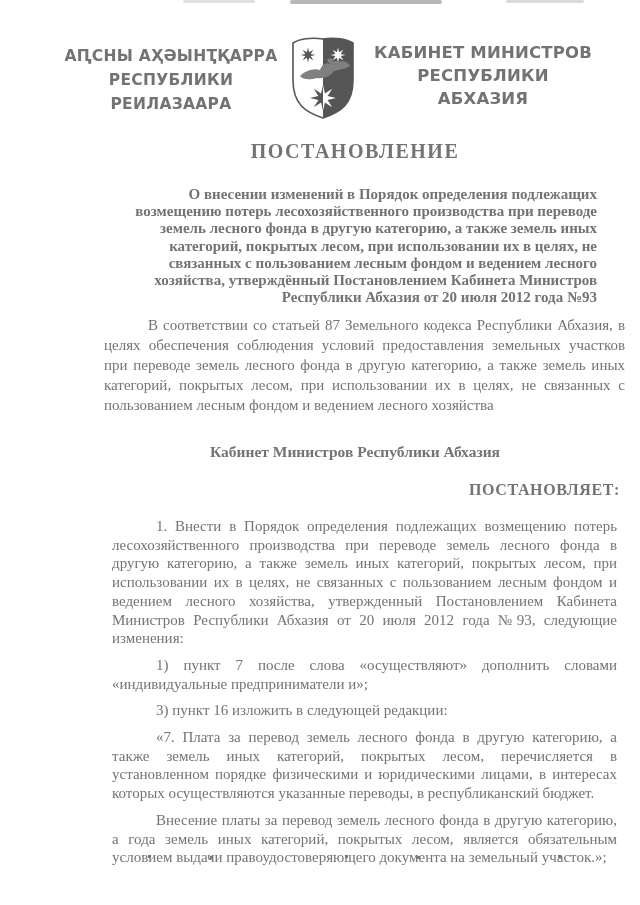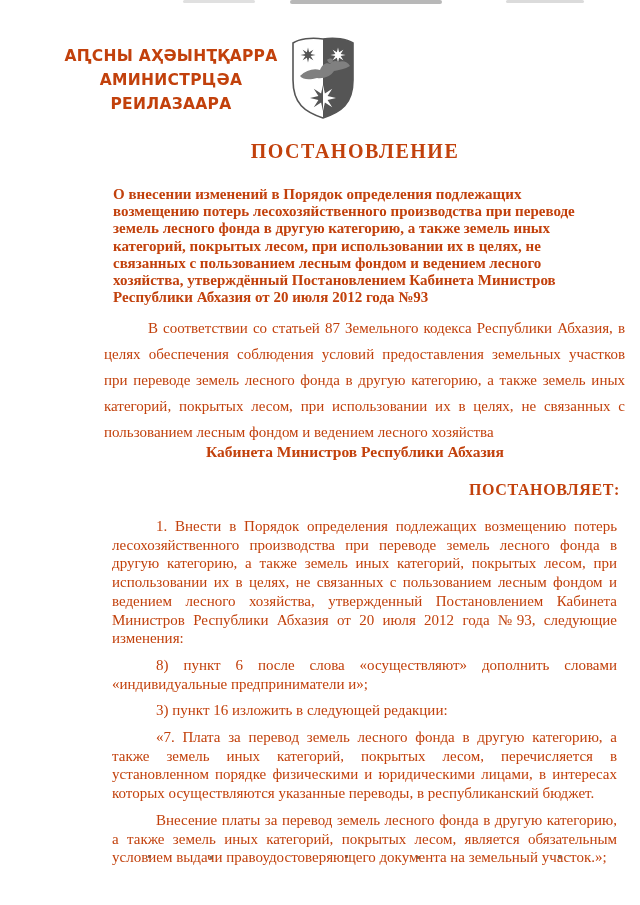--- a/index.html
+++ b/index.html
@@ -1,18 +1,18 @@
 <!DOCTYPE html>
 <html><head>
 <meta charset="utf-8">
 <style>
   html,body{margin:0;padding:0;background:#888;}
   .page{
     position:relative;width:640px;height:905px;margin:0 auto;
-    background:#ffffff;color:#c2410c;overflow:hidden;
+    background:#ffffff;color:#737373;overflow:hidden;
     font-family:"Liberation Serif","DejaVu Serif",serif;
     -webkit-font-smoothing:antialiased;
   }
   
   .smudge{position:absolute;top:0;background:#222;border-radius:2px;}
   .s1{left:183px;width:72px;height:3px;opacity:.14;}
   .s2{left:290px;width:152px;height:4px;opacity:.32;}
   .s3{left:506px;width:78px;height:3px;opacity:.16;}
   .speck{position:absolute;width:3px;height:3px;background:#111;opacity:.55;}
 
@@ -25,25 +25,25 @@
   .hdr-right{left:372px;top:41px;width:222px;font-size:16.5px;line-height:23px;letter-spacing:.2px;}
 
   .emblem{position:absolute;left:287px;top:36px;width:72px;height:84px;}
 
   .doc-title{
     position:absolute;left:90px;top:140px;width:530px;margin:0;
     text-align:center;font-size:20px;font-weight:bold;letter-spacing:1.5px;font-family:Liberation Serif, serif;
   }
   .doc-subject{
     position:absolute;left:113px;top:186px;width:484px;
-    text-align:left;font-weight:bold;font-size:15px;line-height:17.2px;
+    text-align:right;font-weight:bold;font-size:15px;line-height:17.2px;
   }
   .preamble{
     position:absolute;left:104px;top:315px;width:521px;margin:0;
-    font-size:15px;line-height:26px;text-align:justify;text-indent:44px;
+    font-size:15px;line-height:20px;text-align:justify;text-indent:44px;
   }
   .authority{
     position:absolute;left:90px;top:443px;width:530px;
     text-align:center;font-weight:bold;font-size:15.5px;
   }
   .enacting{
     position:absolute;left:90px;top:481px;width:530px;
     text-align:right;font-weight:bold;font-size:16px;letter-spacing:.6px;
   }
   .body-block{
@@ -61,21 +61,21 @@
   <div class="smudge s2"></div>
   <div class="smudge s3"></div>
   <div class="speck" style="left:148px;top:855px"></div>
   <div class="speck" style="left:210px;top:856px"></div>
   <div class="speck" style="left:345px;top:855px"></div>
   <div class="speck" style="left:417px;top:856px"></div>
   <div class="speck" style="left:558px;top:855px"></div>
 
   <div class="hdr-left">
     <div>АԤСНЫ АҲӘЫНҬҚАРРА</div>
-    <div>АМИНИСТРЦӘА РЕИЛАЗААРА</div>
+    <div>РЕСПУБЛИКИ РЕИЛАЗААРА</div>
   </div>
 
   <div class="emblem">
     <svg width="72" height="84" viewBox="0 0 72 84" xmlns="http://www.w3.org/2000/svg">
 
       <path d="M36,3 C48,1 60,3 66,7 C66,24 66,38 66,44 C66,68 54,76 36,82 C18,76 6,68 6,44 C6,38 6,24 6,7 C12,3 24,1 36,3 Z" fill="#ffffff" stroke="#555555" stroke-width="1.6"></path>
 
       <path d="M36,3 C48,1 60,3 66,7 C66,24 66,38 66,44 C66,68 54,76 36,82 Z" fill="#555555"></path>
 
       <g transform="translate(21,19) scale(0.58)">
@@ -89,31 +89,35 @@
       <path d="M13,40 C19,34 27,32 33,34 C35,29 39,26 43,28 C45,25 49,24 51,26 C56,24 61,26 63,30 C58,33 52,34 47,35 C44,40 37,43 30,42 C23,44 16,44 13,40 Z" fill="#808080"></path>
       <path d="M40,24 C42,22 45,22 46,24 C46,26 44,28 42,27 Z" fill="#808080"></path>
 
       <g transform="translate(36,62)">
         <polygon points="0,-13 -1.9,-4.6 -9.2,-9.2 -4.6,-1.9 -13,0 -4.6,1.9 -9.2,9.2 -1.9,4.6 0,13" fill="#555555"></polygon>
         <polygon points="0,-13 1.9,-4.6 9.2,-9.2 4.6,-1.9 13,0 4.6,1.9 9.2,9.2 1.9,4.6 0,13" fill="#ffffff"></polygon>
       </g>
     </svg>
   </div>
 
+  <div class="hdr-right">
+    <div>КАБИНЕТ МИНИСТРОВ</div>
+    <div>РЕСПУБЛИКИ АБХАЗИЯ</div>
+  </div>
 
   <h1 class="doc-title">ПОСТАНОВЛЕНИЕ</h1>
 
   <div class="doc-subject">О внесении изменений в Порядок определения подлежащих возмещению потерь лесохозяйственного производства при переводе земель лесного фонда в другую категорию, а также земель иных категорий, покрытых лесом, при использовании их в целях, не связанных с пользованием лесным фондом и ведением лесного хозяйства, утверждённый Постановлением Кабинета Министров Республики Абхазия от 20 июля 2012 года №93</div>
 
   <p class="preamble">В соответствии со статьей 87 Земельного кодекса Республики Абхазия, в целях обеспечения соблюдения условий предоставления земельных участков при переводе земель лесного фонда в другую категорию, а также земель иных категорий, покрытых лесом, при использовании их в целях, не связанных с пользованием лесным фондом и ведением лесного хозяйства</p>
 
-  <div class="authority">Кабинета Министров Республики Абхазия</div>
+  <div class="authority">Кабинет Министров Республики Абхазия</div>
   <div class="enacting">ПОСТАНОВЛЯЕТ:</div>
 
   <div class="body-block">
     <p>1. Внести в Порядок определения подлежащих возмещению потерь лесохозяйственного производства при переводе земель лесного фонда в другую категорию, а также земель иных категорий, покрытых лесом, при использовании их в целях, не связанных с пользованием лесным фондом и ведением лесного хозяйства, утвержденный Постановлением Кабинета Министров Республики Абхазия от 20 июля 2012 года №93, следующие изменения:</p>
-    <p>8) пункт 6 после слова «осуществляют» дополнить словами «индивидуальные предприниматели и»;</p>
+    <p>1) пункт 7 после слова «осуществляют» дополнить словами «индивидуальные предприниматели и»;</p>
     <p>3) пункт 16 изложить в следующей редакции:</p>
     <p>«7. Плата за перевод земель лесного фонда в другую категорию, а также земель иных категорий, покрытых лесом, перечисляется в установленном порядке физическими и юридическими лицами, в интересах которых осуществляются указанные переводы, в республиканский бюджет.</p>
-    <p>Внесение платы за перевод земель лесного фонда в другую категорию, а также земель иных категорий, покрытых лесом, является обязательным условием выдачи правоудостоверяющего документа на земельный участок.»;</p>
+    <p>Внесение платы за перевод земель лесного фонда в другую категорию, а года земель иных категорий, покрытых лесом, является обязательным условием выдачи правоудостоверяющего документа на земельный участок.»;</p>
   </div>
 
 </div>
 
 </body></html>

